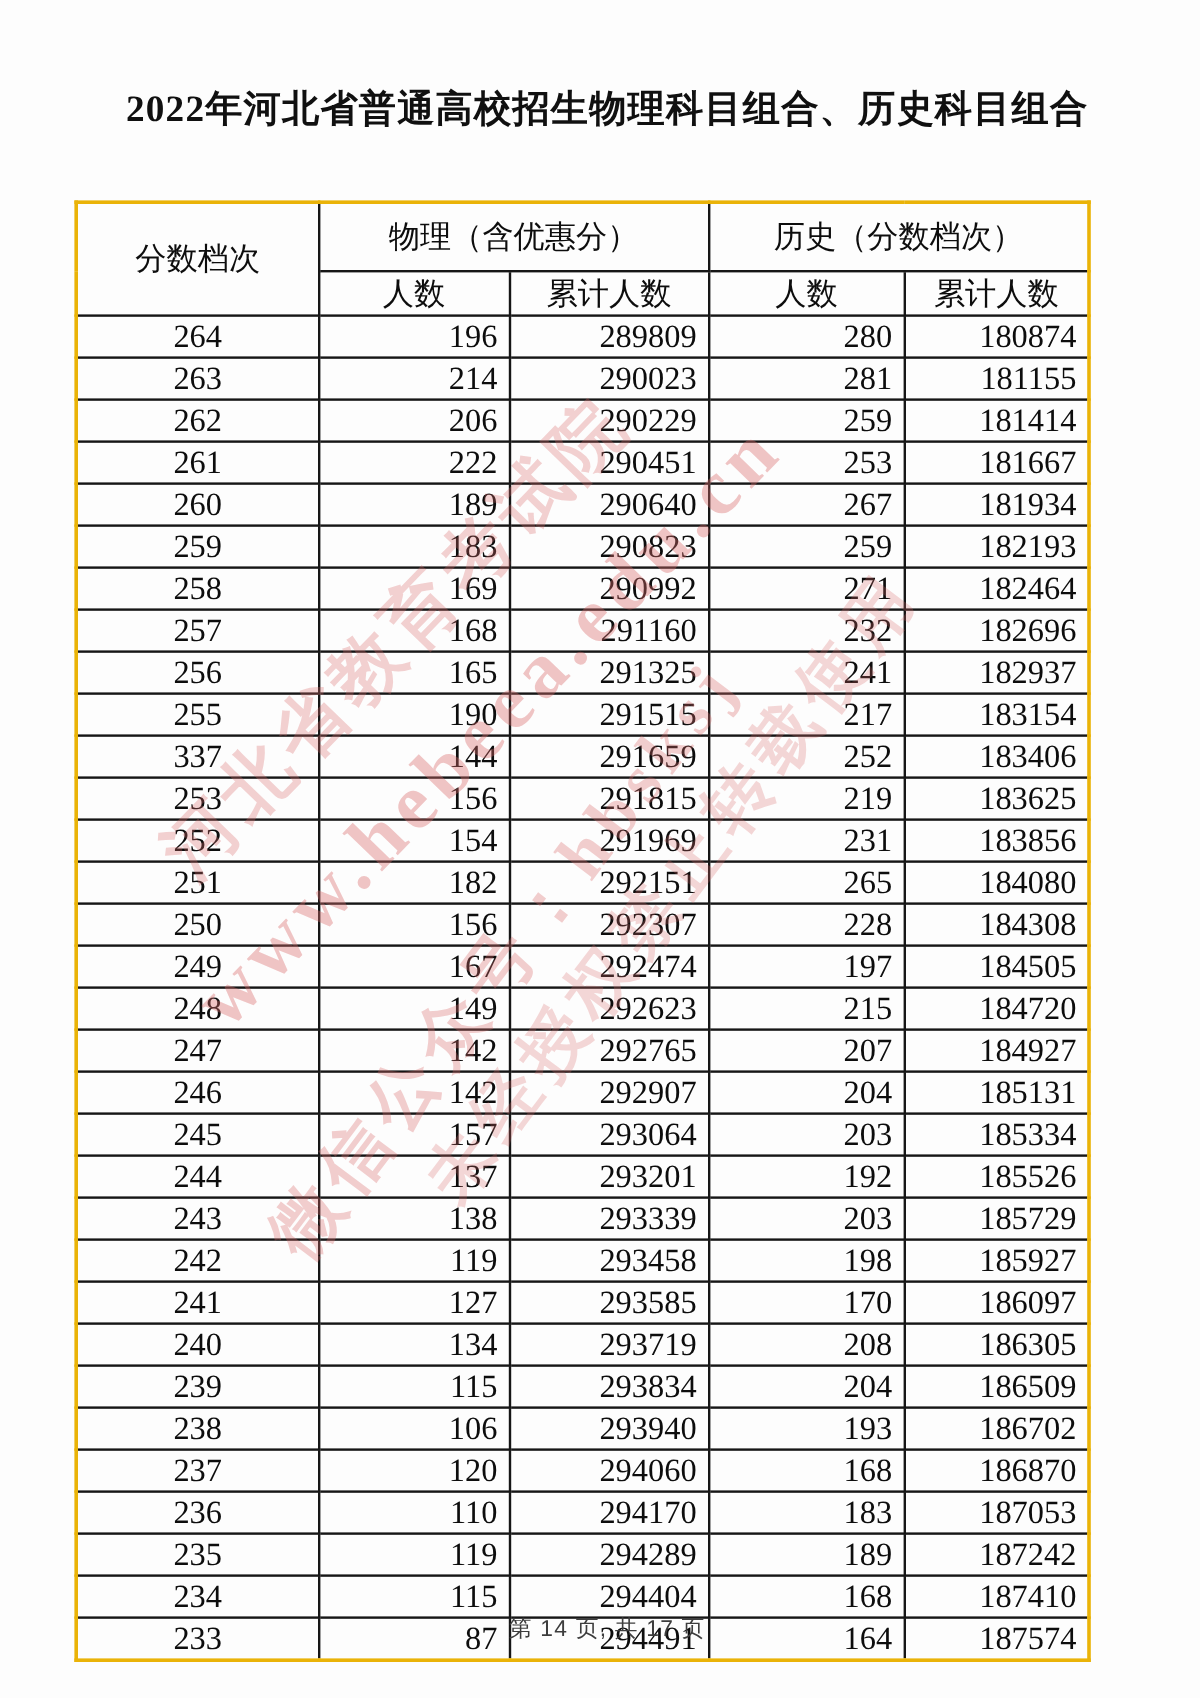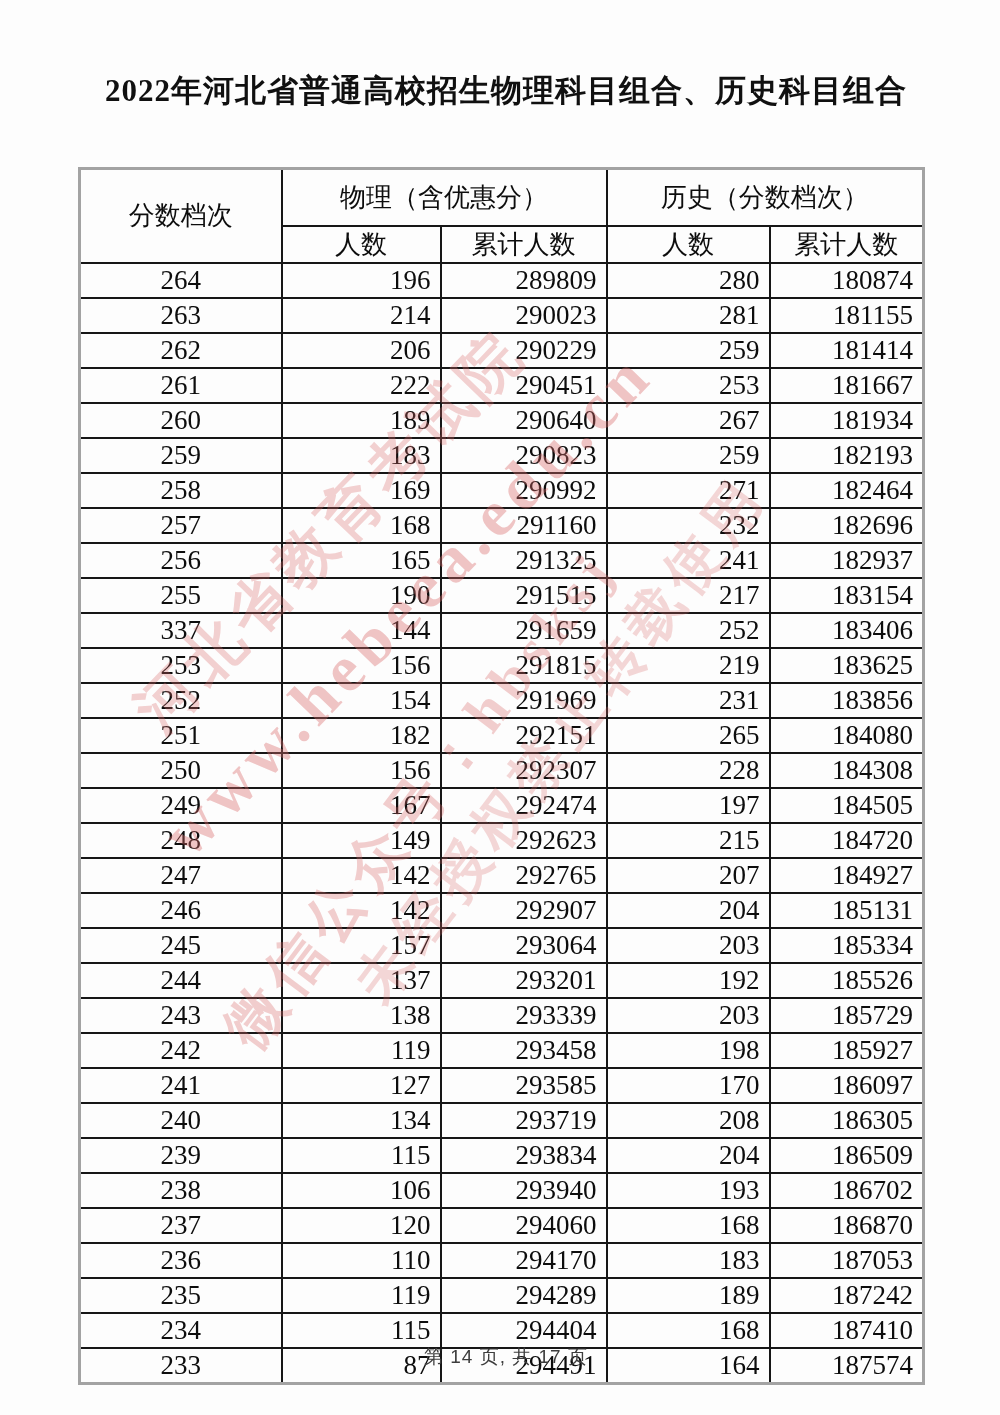--- a/index.html
+++ b/index.html
@@ -21,27 +21,27 @@
     width:100%;
     text-align:center;
     font-weight:700;
     font-size:31px;
     line-height:1.35;
     letter-spacing:1px;
     color:#101010;
   }
   table.stats{
     position:absolute;
-    left:78px;
+    left:62px;
     top:167px;
     width:844px;
     height:1164px;
     border-collapse:collapse;
     table-layout:fixed;
-    border:3px solid #a3a3a3;
+    border:3px solid #eab308;
   }
   table.stats th, table.stats td{
     border:2px solid #161616;
     padding:0;
     line-height:1;
     overflow:hidden;
   }
   thead tr.group-row th{height:55px;}
   thead tr.sub-row th{height:35px;}
   table.stats th{

